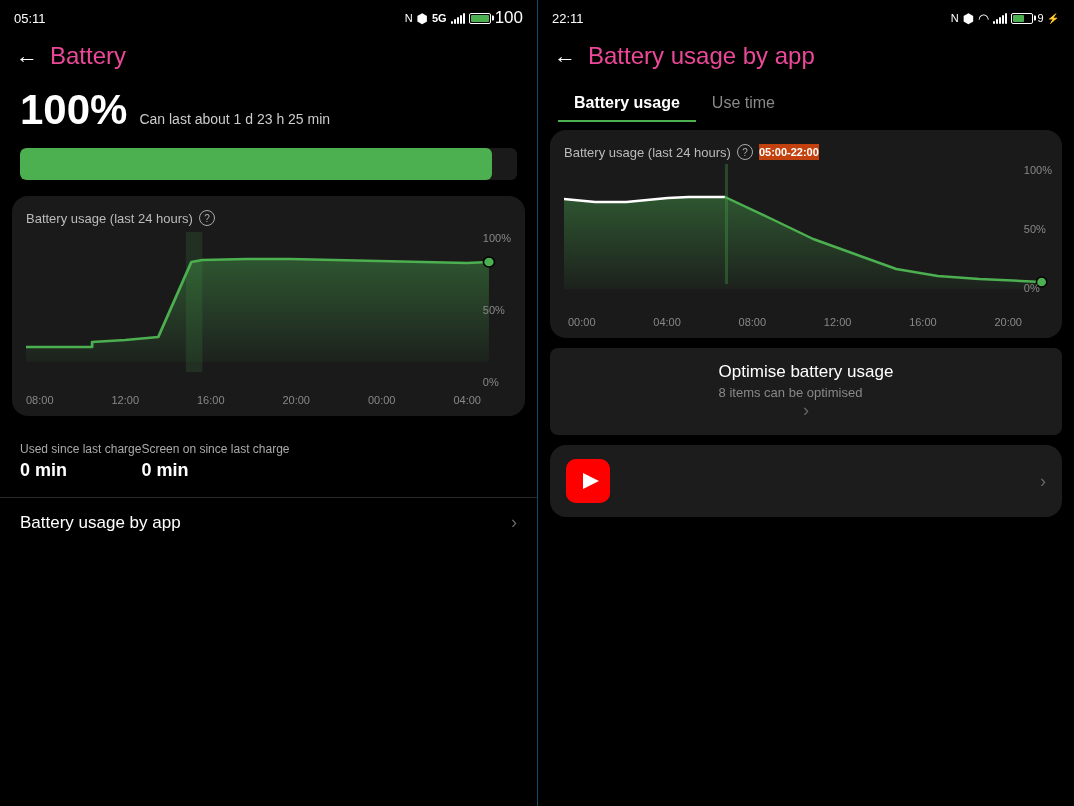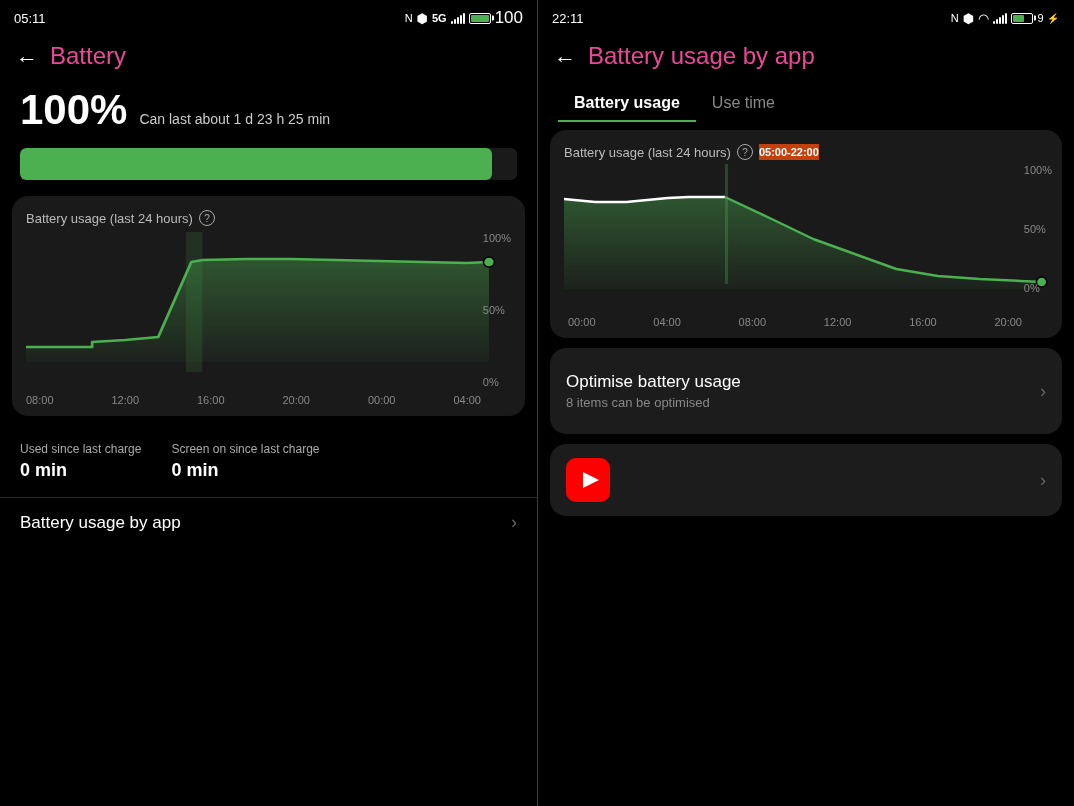--- a/index.html
+++ b/index.html
@@ -195,21 +195,20 @@
       justify-content: space-between;
       padding: 2px 30px 0 0;
       font-size: 11px;
       color: #888;
     }
 
     
     .usage-stats {
       display: flex;
       padding: 12px 20px;
-      gap: 30px;
       align-items: center;
     }
     .usage-stat-item {}
     .usage-stat-label {
       font-size: 12px;
       color: #aaa;
       margin-bottom: 4px;
     }
     .usage-stat-value {
       font-size: 18px;
@@ -304,25 +303,26 @@
       justify-content: space-between;
       padding: 2px 30px 0 4px;
       font-size: 11px;
       color: #888;
     }
 
     
     .optimise-card {
       margin: 0 12px 10px 12px;
       background: #1c1c1c;
-      border-radius: 16px;
-      padding: 24px 16px;
-      display: flex;
-      justify-content: space-between;
-      align-items: center;
+      border-radius: 8px;
+      padding: 14px 16px;
+      display: flex;
+      justify-content: space-between;
+      align-items: center;
+      flex-direction: column;
     }
     .optimise-content {}
     .optimise-title {
       font-size: 17px;
       font-weight: 500;
       color: #fff;
       margin-bottom: 3px;
     }
     .optimise-subtitle {
       font-size: 13px;

